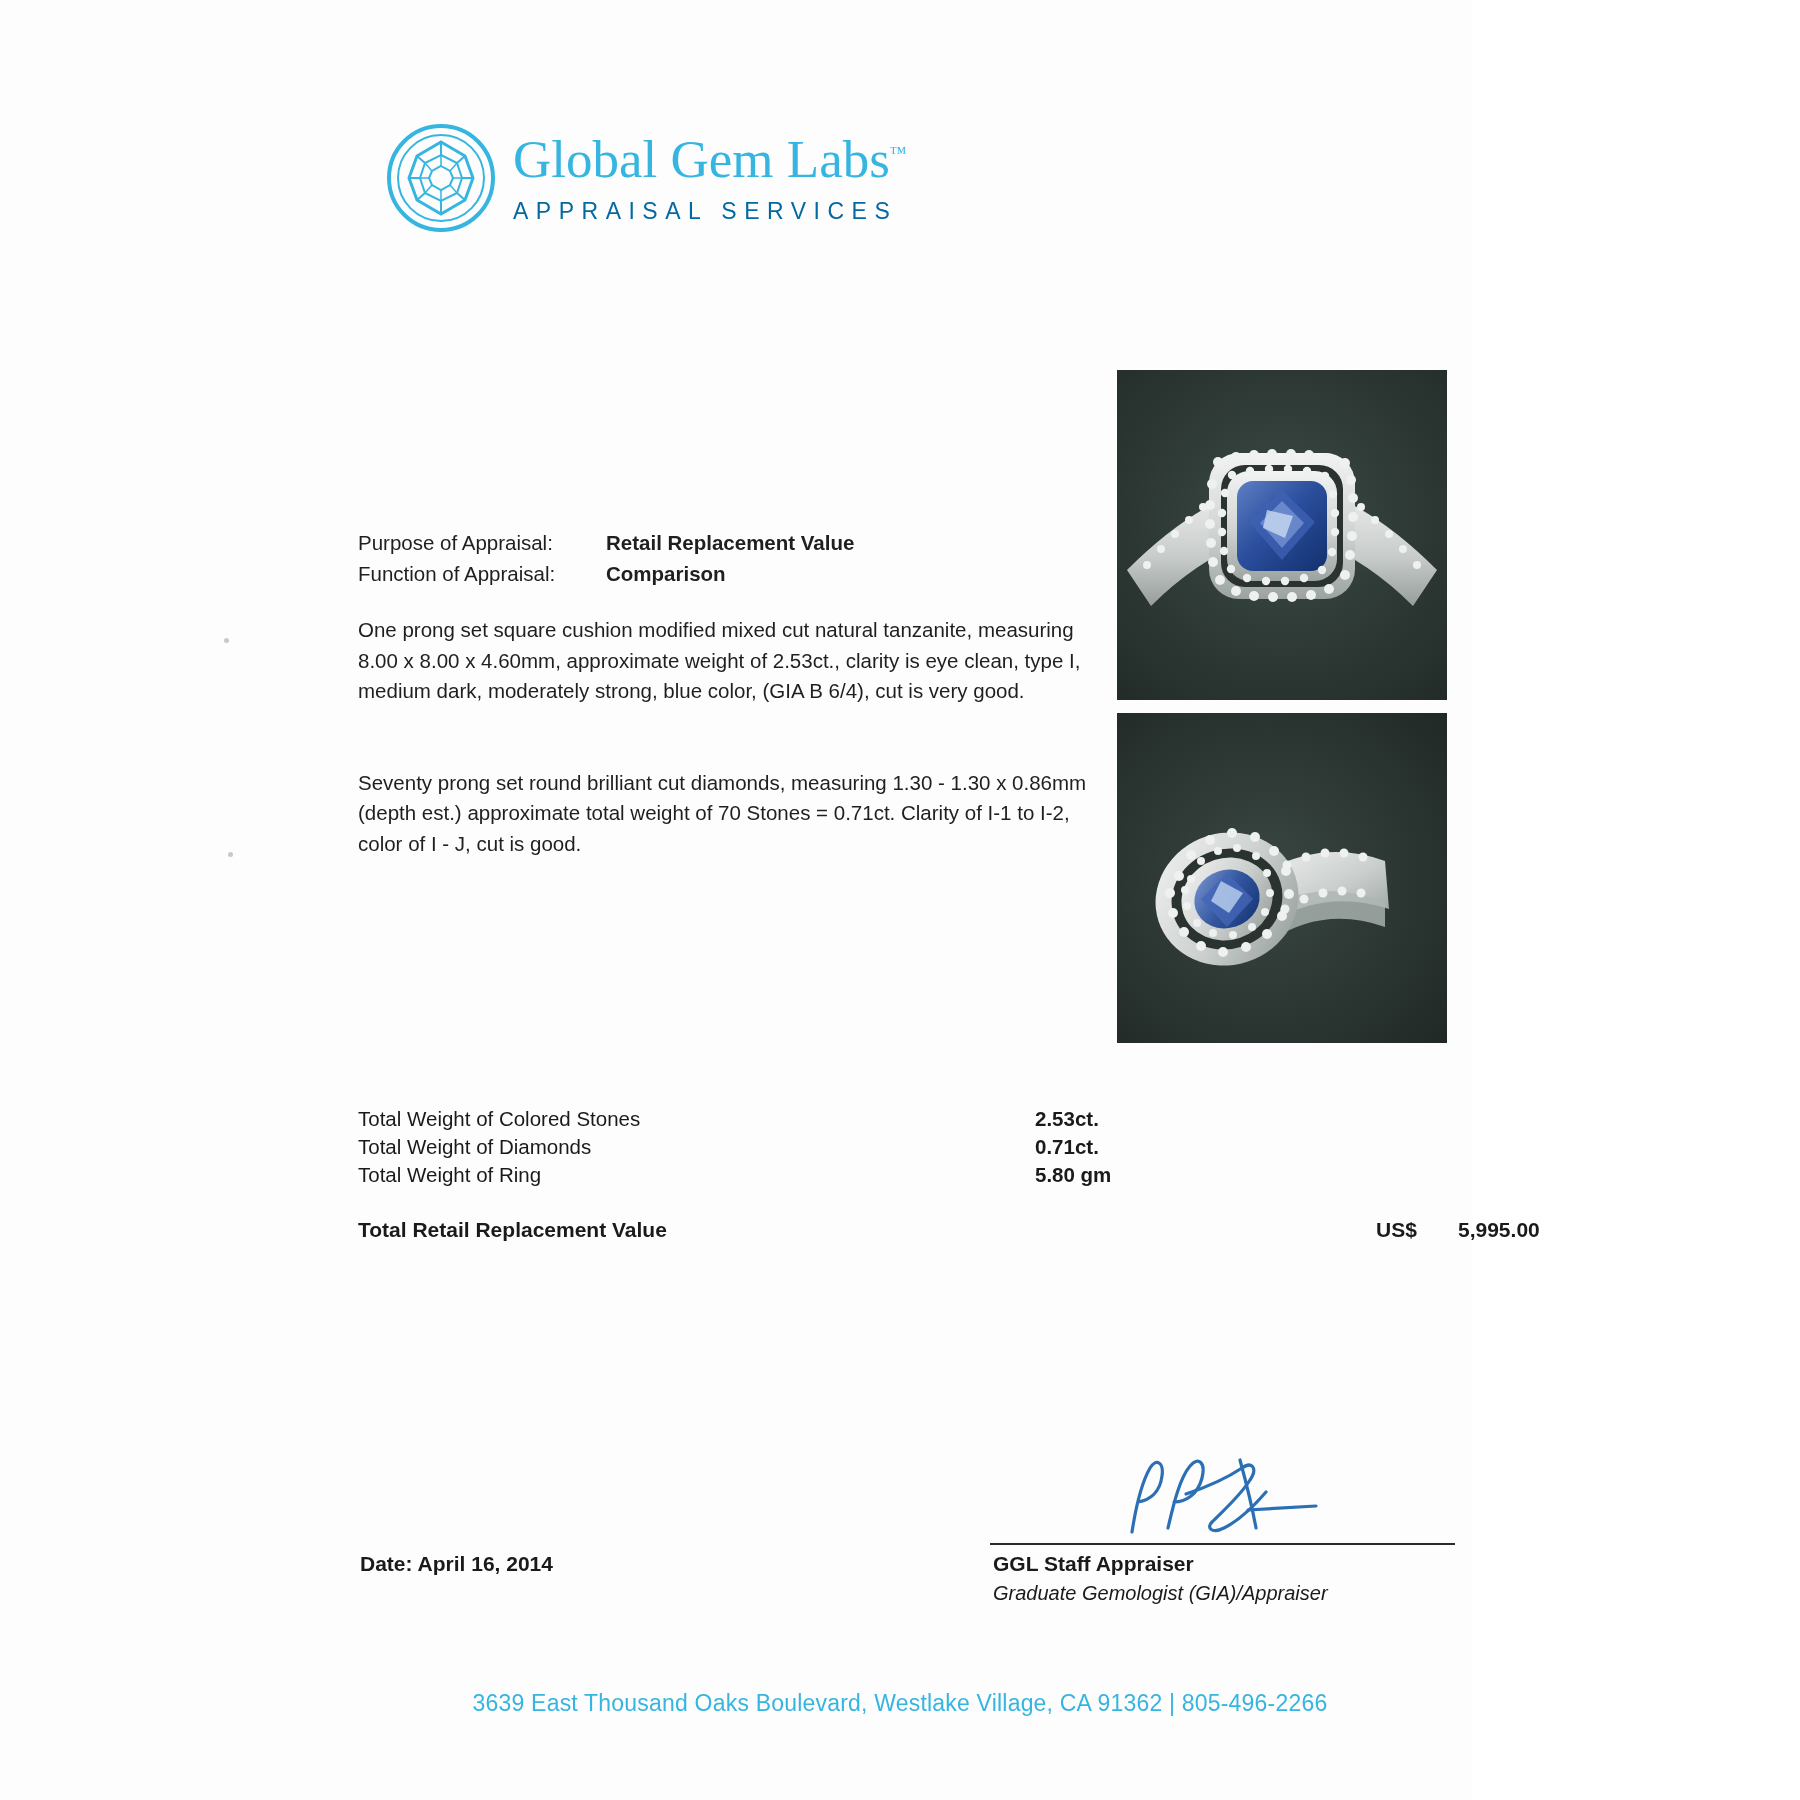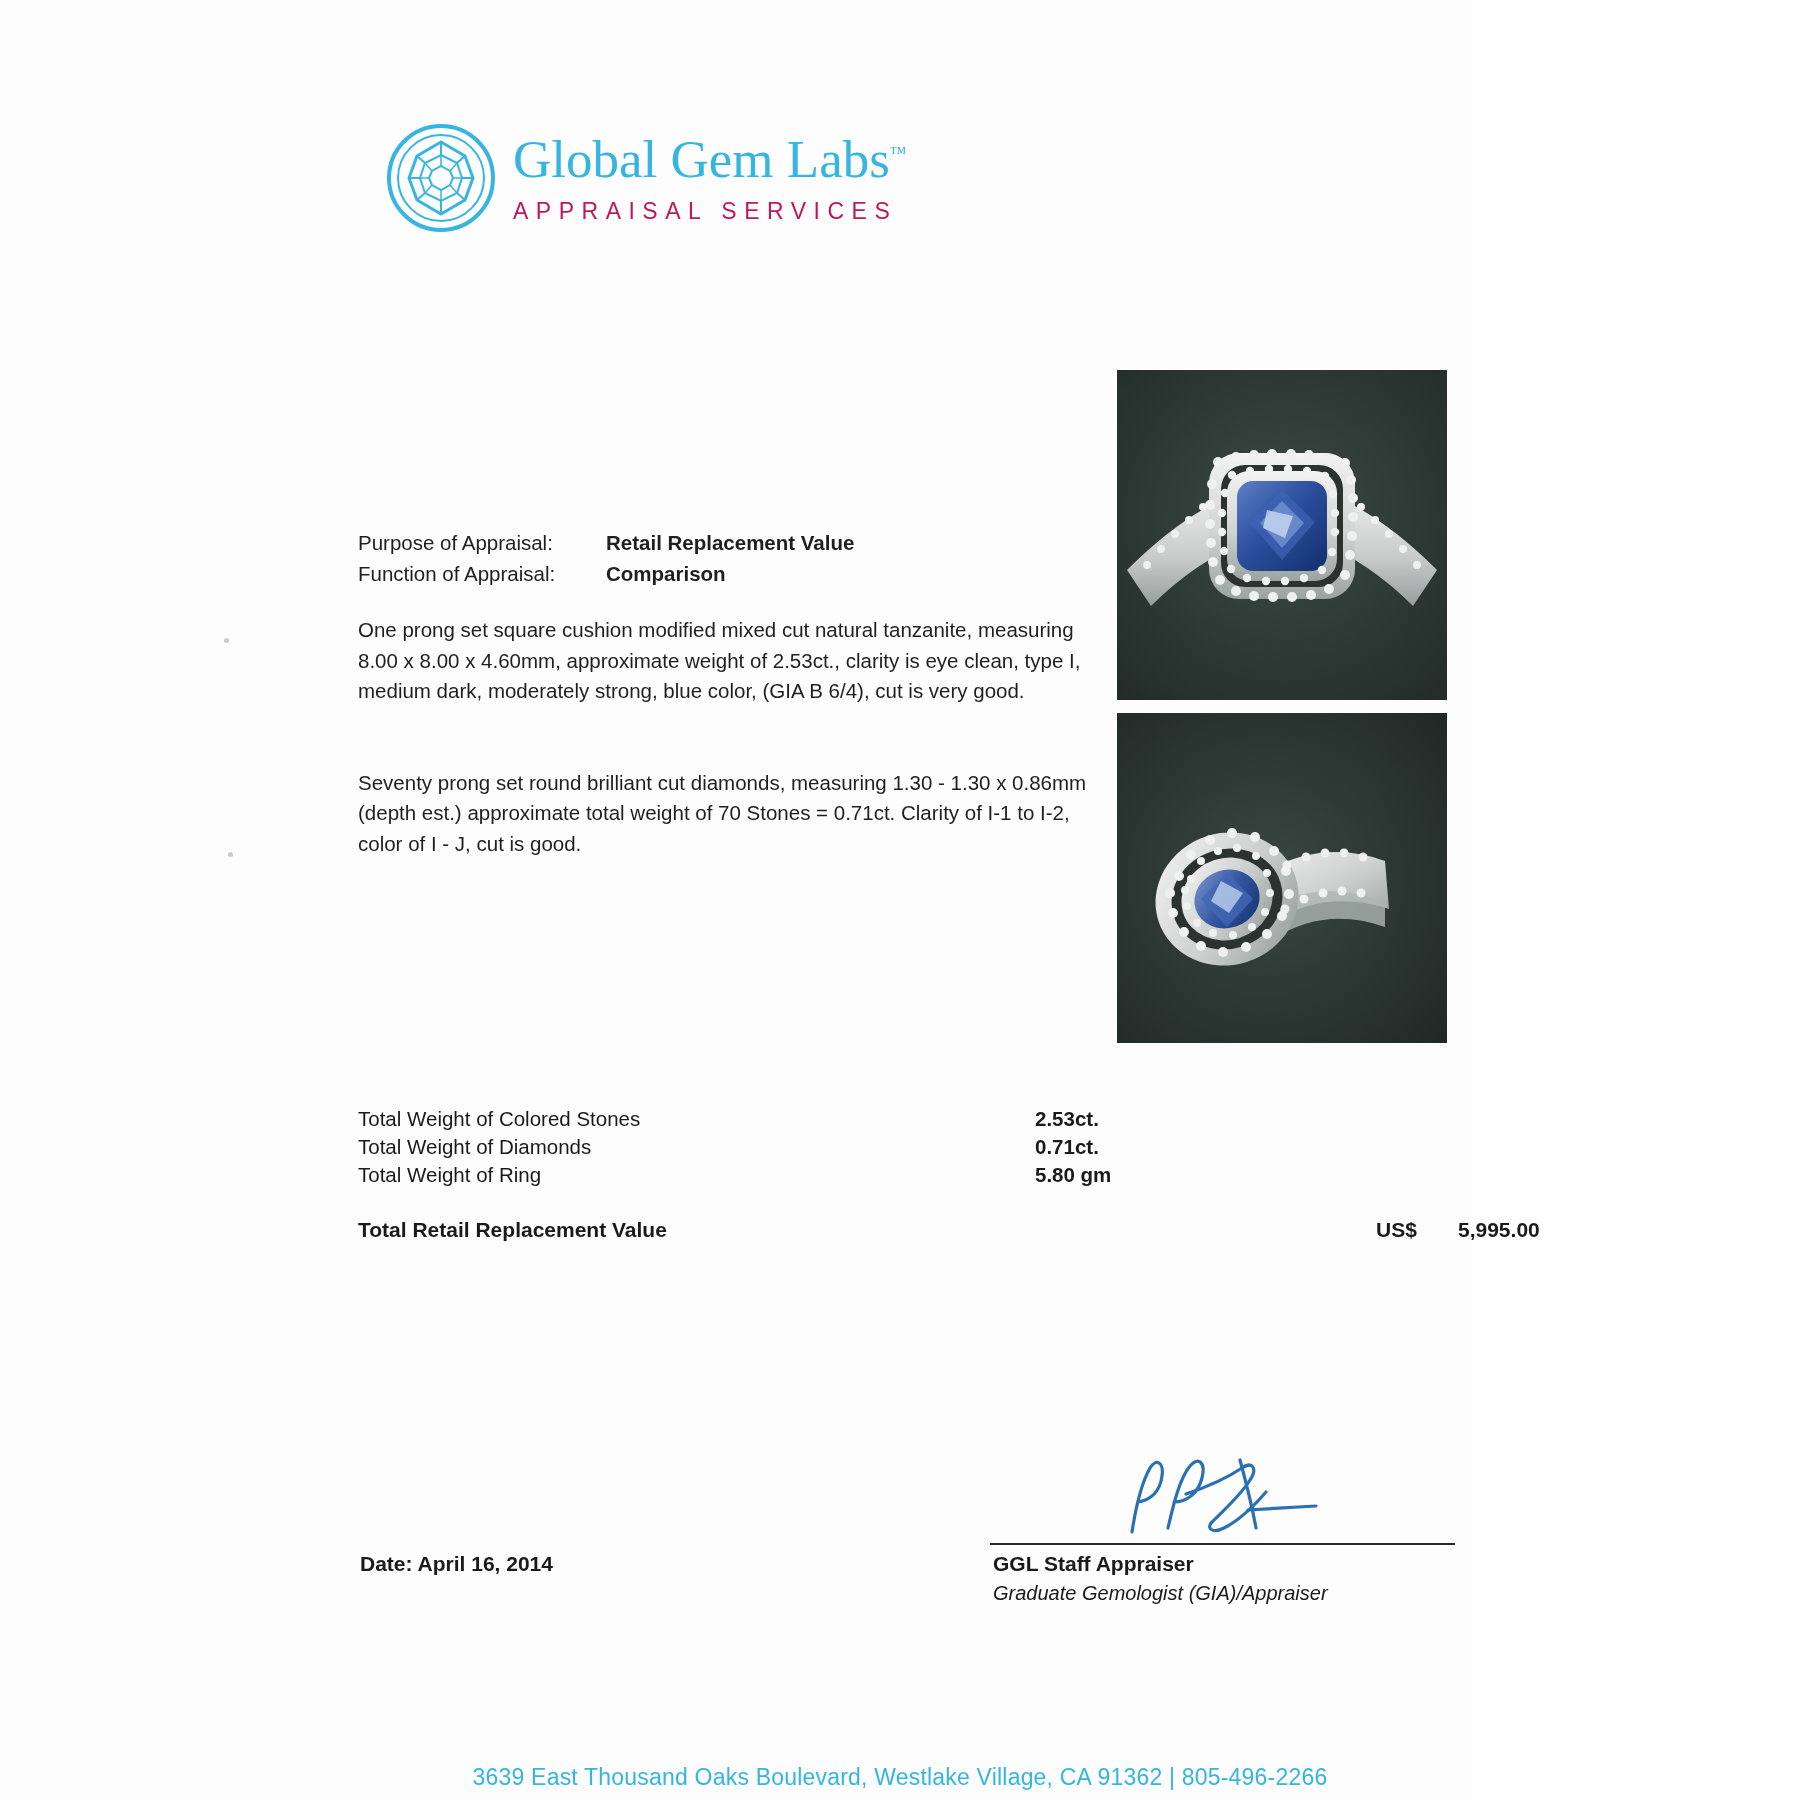--- a/index.html
+++ b/index.html
@@ -57,21 +57,21 @@
   }
   #logo-tm {
     font-family: "Liberation Serif", serif;
     font-size: 17px;
     color: #35b5e0;
     vertical-align: super;
   }
   #logo-sub {
     font-family: "Liberation Sans", sans-serif;
     font-size: 23px;
-    color: #be185d;
+    color: #0369a1;
     letter-spacing: 7.5px;
     margin-top: 6px;
     white-space: nowrap;
   }
 
   
   #body-col {
     position: absolute;
     left: 358px;
     top: 482px;
@@ -217,21 +217,21 @@
     left: 360px;
     top: 1552px;
     font-size: 21px;
     font-weight: bold;
   }
 
   
   #footer {
     position: absolute;
     left: 0;
-    top: 1764px;
+    top: 1690px;
     width: 1800px;
     text-align: center;
     color: #35b5e0;
     font-size: 23px;
     font-family: "Liberation Sans", sans-serif;
     letter-spacing: 0.2px;
   }
 
   
   .speck {

